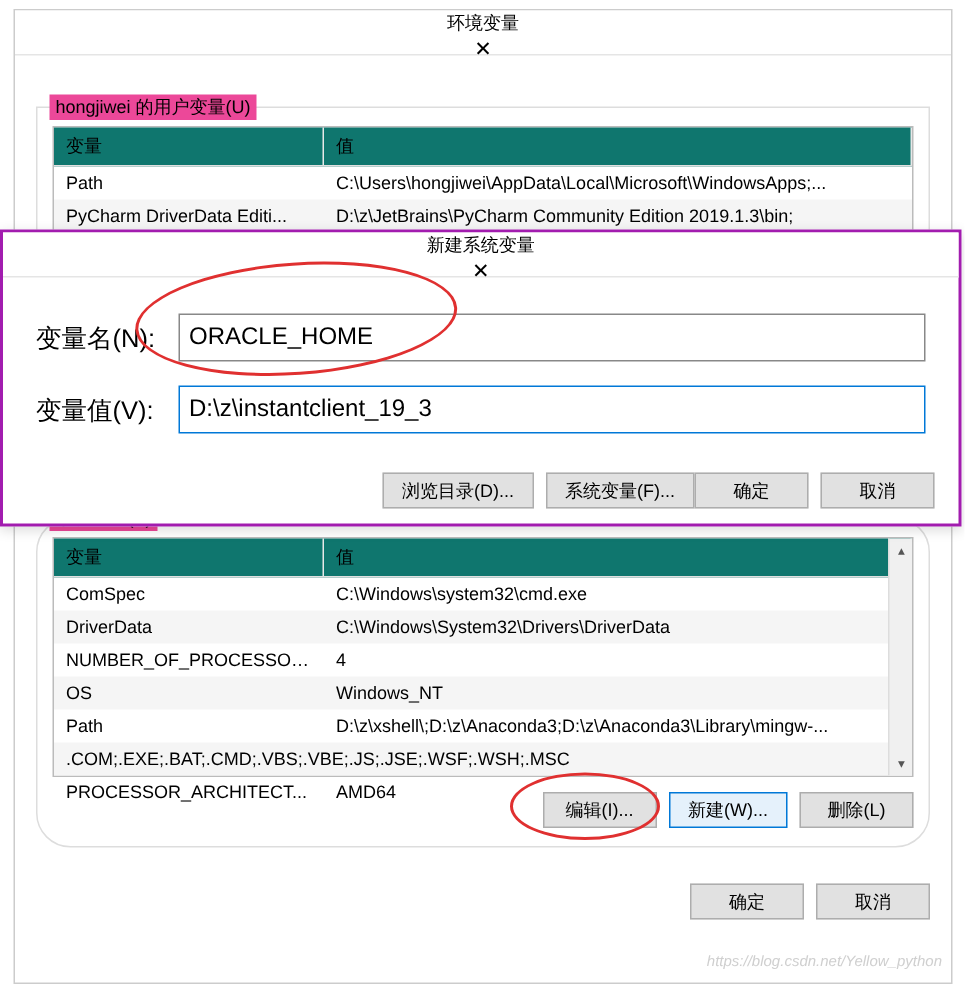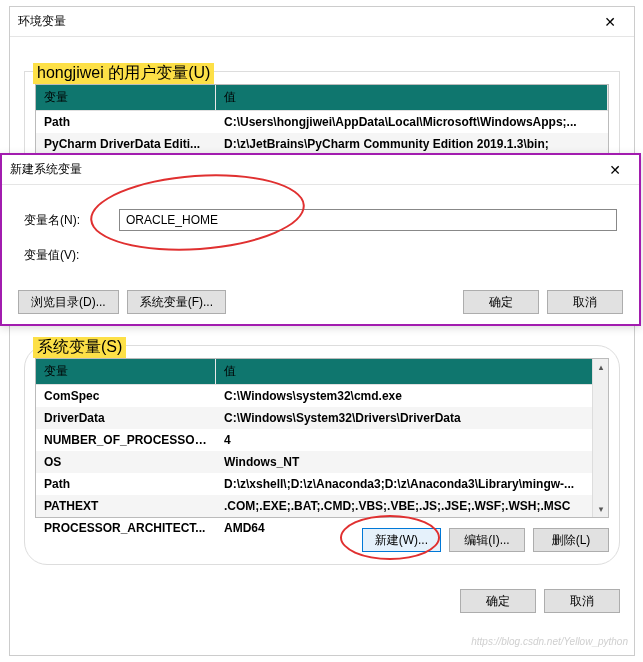--- a/index.html
+++ b/index.html
@@ -19,20 +19,21 @@
       border: 1px solid #ccc;
     }
     .titlebar {
       height: 30px;
       display: flex;
       align-items: center;
       justify-content: space-between;
       padding: 0 8px;
       border-bottom: 1px solid #e5e5e5;
       background: #fff;
+      flex-direction: column;
     }
     .title-text { font-size: 12px; }
     .close-btn {
       width: 32px;
       height: 24px;
       display: flex;
       align-items: center;
       justify-content: center;
       font-size: 14px;
       cursor: pointer;
@@ -41,23 +42,23 @@
     .groupbox {
       border: 1px solid #ddd;
       margin-top: 8px;
       padding: 12px 10px 12px 10px;
       position: relative;
     }
     .group-label {
       position: absolute;
       top: -9px;
       left: 8px;
-      background: #fde047;
+      background: #ec4899;
       padding: 0 4px;
-      font-size: 16px;
+      font-size: 12px;
     }
     .tablewrap {
       border: 1px solid #bbb;
       background: #fff;
       position: relative;
     }
     .table-header {
       display: flex;
       background: #0f766e;
       border-bottom: 1px solid #e0e0e0;
@@ -74,21 +75,20 @@
       display: flex;
       font-size: 12px;
       padding: 2px 0;
     }
     .tr:nth-child(even) { background: #f5f5f5; }
     .td {
       padding: 2px 8px;
       white-space: nowrap;
       overflow: hidden;
       text-overflow: ellipsis;
-      font-weight: bold;
     }
     .scrollbar {
       position: absolute;
       right: 0;
       top: 0;
       bottom: 0;
       width: 16px;
       background: #f0f0f0;
       border-left: 1px solid #ddd;
     }
@@ -132,34 +132,34 @@
     }
     .dialog2 .titlebar { border-bottom: 1px solid #e5e5e5; }
     .form-row {
       display: flex;
       align-items: center;
       margin: 16px 0;
     }
     .form-label {
       width: 95px;
       flex-shrink: 0;
-      font-size: 12px;
+      font-size: 17px;
     }
     .form-input {
       flex: 1;
-      height: 22px;
+      height: 32px;
       border: 1px solid #888;
       padding: 2px 6px;
-      font-size: 12px;
+      font-size: 16px;
       font-family: inherit;
     }
     .form-input.focused { border: 1px solid #0078d7; }
     .dialog2-btns {
       display: flex;
-      justify-content: space-between;
+      justify-content: flex-end;
       padding: 10px 16px;
     }
     .dialog2-btns-left { display: flex; gap: 8px; }
     .dialog2-btns-right { display: flex; gap: 8px; }
     .circle-annotation {
       position: absolute;
       border: 2px solid #e03030;
       border-radius: 50%;
       pointer-events: none;
       z-index: 100;
@@ -243,36 +243,35 @@
             </div>
           <div class="tr">
               <div class="td col-var">OS</div>
               <div class="td col-val">Windows_NT</div>
             </div>
           <div class="tr">
               <div class="td col-var">Path</div>
               <div class="td col-val">D:\z\xshell\;D:\z\Anaconda3;D:\z\Anaconda3\Library\mingw-...</div>
             </div>
           <div class="tr">
-              <div class="td col-var">PATHEXT</div>
               <div class="td col-val">.COM;.EXE;.BAT;.CMD;.VBS;.VBE;.JS;.JSE;.WSF;.WSH;.MSC</div>
             </div>
           <div class="tr">
               <div class="td col-var">PROCESSOR_ARCHITECT...</div>
               <div class="td col-val">AMD64</div>
             </div>
         </div>
         <div class="scrollbar">
           <div class="scroll-arrow top">▴</div>
           <div class="scroll-arrow bottom">▾</div>
         </div>
       </div>
       <div class="btnrow">
+        <button class="btn">编辑(I)...</button>
         <button class="btn highlighted">新建(W)...</button>
-        <button class="btn">编辑(I)...</button>
         <button class="btn">删除(L)</button>
       </div>
     </div>
 
     <div class="btnrow" style="margin-top:24px;">
       <button class="btn">确定</button>
       <button class="btn">取消</button>
     </div>
   </div>
 </div>
@@ -282,20 +281,21 @@
     <span class="title-text">新建系统变量</span>
     <span class="close-btn">✕</span>
   </div>
   <div class="content" style="padding:8px 22px 0 22px;">
     <div class="form-row">
       <span class="form-label">变量名(N):</span>
       <input class="form-input" value="ORACLE_HOME" style="">
     </div>
     <div class="form-row">
       <span class="form-label">变量值(V):</span>
+      <input class="form-input focused" value="D:\z\instantclient_19_3" style="">
     </div>
   </div>
   <div class="dialog2-btns">
     <div class="dialog2-btns-left">
       <button class="btn">浏览目录(D)...</button>
       <button class="btn">系统变量(F)...</button>
     </div>
     <div class="dialog2-btns-right">
       <button class="btn">确定</button>
       <button class="btn">取消</button>

